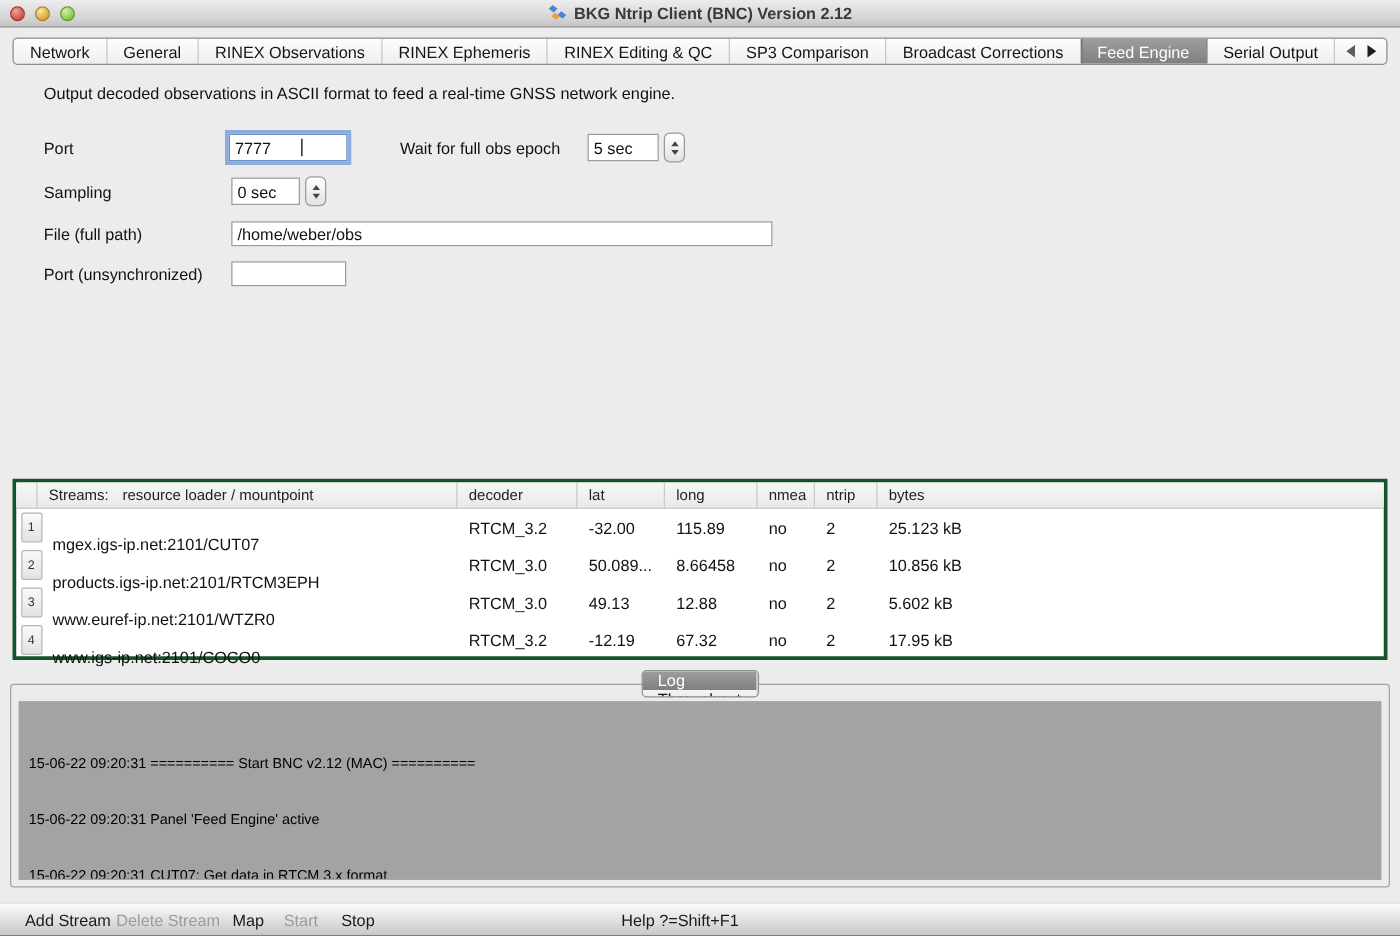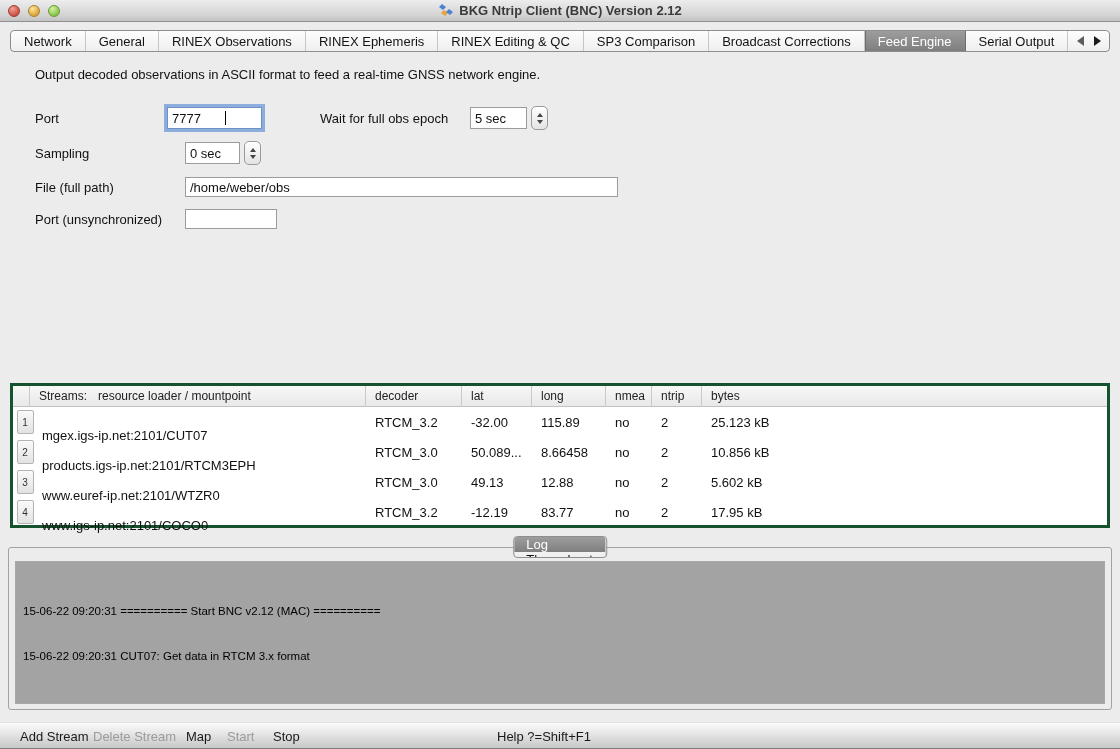--- a/index.html
+++ b/index.html
@@ -137,21 +137,21 @@
     <div class="mtab">Serial Output</div>
     <div class="tab-arrows">
       <div class="arr left"></div>
       <div class="arr right"></div>
     </div>
   </div>
 
   <div class="desc">Output decoded observations in ASCII format to feed a real-time GNSS network engine.</div>
 
   <div class="flabel" style="left:35px; top:111px;">Port</div>
-  <div class="tinput focused" style="left:167px; top:107px; width:95px; height:22px;gap:23px;">
+  <div class="tinput focused" style="left:183px; top:107px; width:95px; height:22px;gap:23px;">
     <span>7777</span>
       <span class="caret"></span>
   </div>
 
   <div class="flabel" style="left:320px; top:111px;">Wait for full obs epoch</div>
   <div class="tinput" style="left:470px; top:107px; width:57px; height:22px;">
     <span>5 sec</span>
   </div>
   <div class="spinner" style="left:531px; top:106px;">
     <div class="tri up"></div>
@@ -228,36 +228,37 @@
       <div class="dcell w-ntr">2</div>
       <div class="dcell w-byt">5.602 kB</div>
     </div>
     <div class="srow">
       <div class="gcell">
           <div class="numbox">4</div>
         </div>
       <div class="dcell mount">www.igs-ip.net:2101/COCO0</div>
       <div class="dcell w-dec">RTCM_3.2</div>
       <div class="dcell w-lat">-12.19</div>
-      <div class="dcell w-lon">83.77</div>
+      <div class="dcell w-lon">67.32</div>
       <div class="dcell w-nme">no</div>
       <div class="dcell w-ntr">2</div>
       <div class="dcell w-byt">17.95 kB</div>
     </div>
   </div>
 
   <div class="log-group">
     <div class="log-tabs">
       <div class="ltab active">Log</div>
       <div class="ltab">Throughput</div>
       <div class="ltab">Latency</div>
       <div class="ltab">PPP Plot</div>
     </div>
     <div class="log-area">
       <div>15-06-22 09:20:31 ========== Start BNC v2.12 (MAC) ==========</div>
+      <div>15-06-22 09:20:31 Panel 'Feed Engine' active</div>
       <div>15-06-22 09:20:31 CUT07: Get data in RTCM 3.x format</div>
       
       
       
       
     </div>
   </div>
 
   <div class="bottombar">
     <span class="bbtn" style="left:20px;">Add Stream</span>

